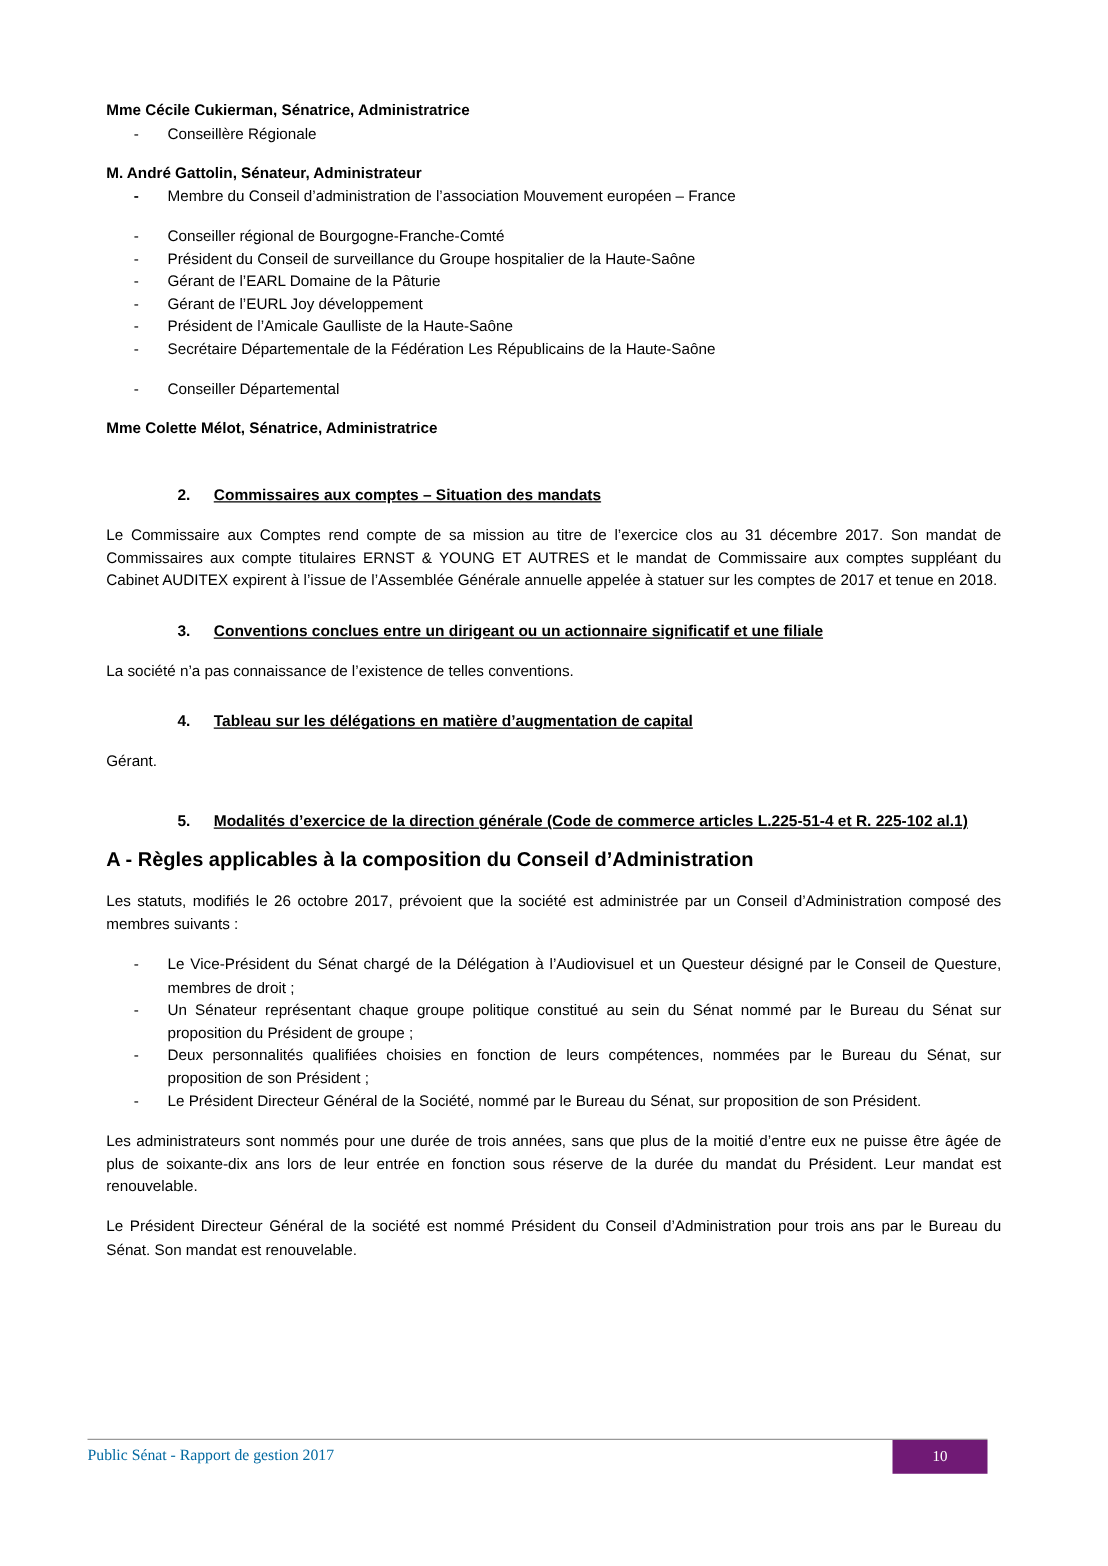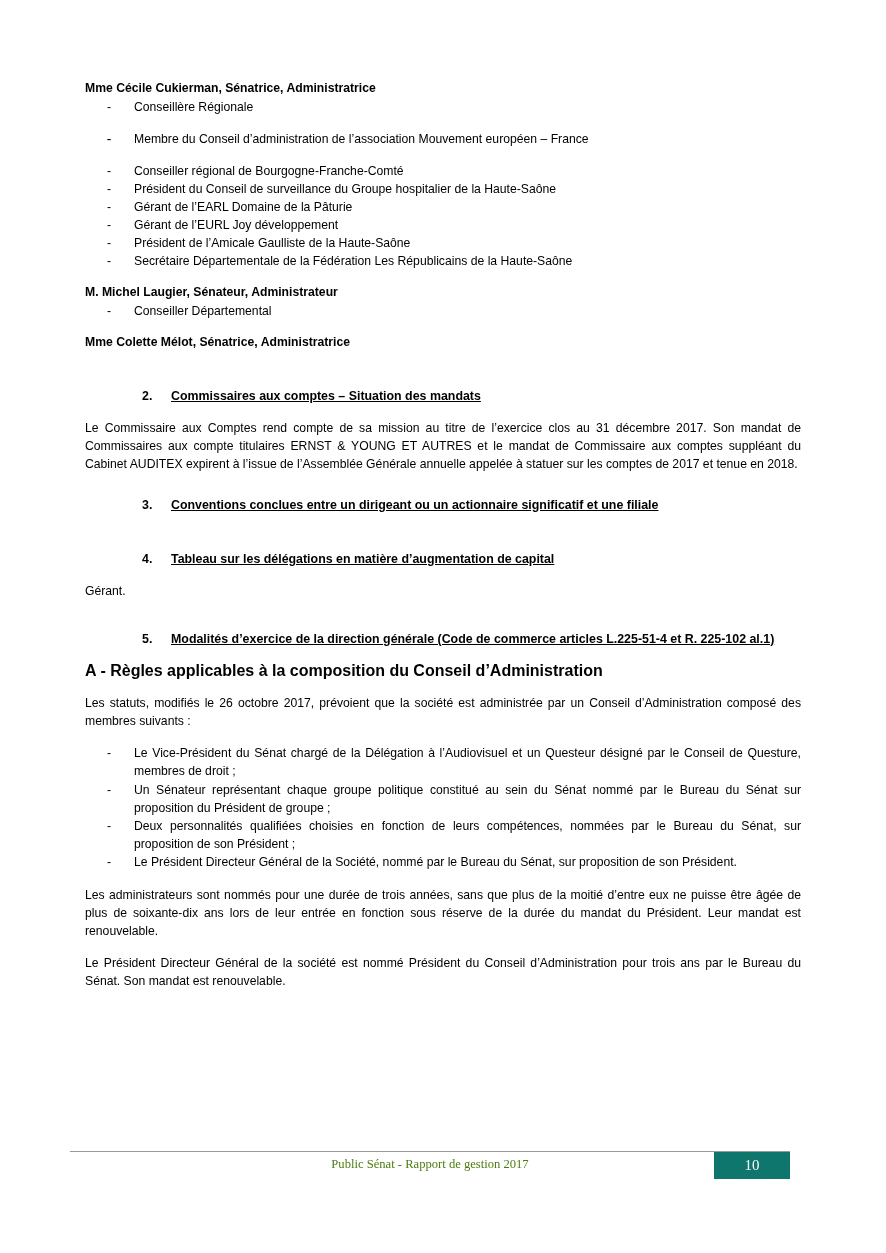--- a/index.html
+++ b/index.html
@@ -115,74 +115,74 @@
     left: 0;
     right: 0;
     top: 0;
     border-top: 1px solid #999999;
   }
   .footer-text {
     position: absolute;
     left: 0;
     right: 0;
     top: 6px;
-    text-align: center;
+    text-align: left;
     font-family: "Liberation Serif", serif;
     font-size: 12.6px;
-    color: #4d7c0f;
+    color: #0369a1;
   }
   .page-number-box {
     position: absolute;
     right: 0;
     top: 1px;
     width: 76px;
     height: 27px;
-    background: #0f766e;
+    background: #701a75;
     color: #ffffff;
     font-family: "Liberation Serif", serif;
-    font-size: 15px;
+    font-size: 12px;
     display: flex;
     align-items: center;
     justify-content: center;
   }
 </style>
 </head>
 <body>
 
 <div class="page">
 
   <div class="content">
 
     <div class="person-block">
       <div class="person-name">Mme Cécile Cukierman, Sénatrice, Administratrice</div>
       <ul class="dash-list">
         <li><span class="dash">-</span><span>Conseillère Régionale</span></li>
       </ul>
     </div>
 
     <div class="person-block">
+      <div class="person-name">M. André Gattolin, Sénateur, Administrateur</div>
       <ul class="dash-list">
         <li><span class="dash">-</span></li>
         <li><span class="dash">-</span><span>Membre du Conseil d’administration de l’association Mouvement européen – France</span></li>
       </ul>
     </div>
 
     <div class="person-block">
       <ul class="dash-list">
         <li><span class="dash">-</span><span>Conseiller régional de Bourgogne-Franche-Comté</span></li>
         <li><span class="dash">-</span><span>Président du Conseil de surveillance du Groupe hospitalier de la Haute-Saône</span></li>
         <li><span class="dash">-</span><span>Gérant de l’EARL Domaine de la Pâturie</span></li>
         <li><span class="dash">-</span><span>Gérant de l’EURL Joy développement</span></li>
         <li><span class="dash">-</span><span>Président de l’Amicale Gaulliste de la Haute-Saône</span></li>
         <li><span class="dash">-</span><span>Secrétaire Départementale de la Fédération Les Républicains de la Haute-Saône</span></li>
       </ul>
     </div>
 
     <div class="person-block">
-      <div class="person-name">M. Michel Laugier, Sénateur, Administrateur</div>
       <ul class="dash-list">
         <li><span class="dash">-</span><span>Conseiller Départemental</span></li>
       </ul>
     </div>
 
     <div class="person-block">
       <div class="person-name">Mme Colette Mélot, Sénatrice, Administratrice</div>
     </div>
 
     <div class="gap-lg"></div>
@@ -194,20 +194,21 @@
     <div class="gap-md"></div>
     <p class="body-text">Le Commissaire aux Comptes rend compte de sa mission au titre de l’exercice clos au 31 décembre 2017. Son mandat de Commissaires aux compte titulaires ERNST &amp; YOUNG ET AUTRES et le mandat de Commissaire aux comptes suppléant du Cabinet AUDITEX expirent à l’issue de l’Assemblée Générale annuelle appelée à statuer sur les comptes de 2017 et tenue en 2018.</p>
 
     <div class="gap-lg"></div>
 
     <div class="numbered-heading">
       <span class="num">3.</span>
       <span class="htext">Conventions conclues entre un dirigeant ou un actionnaire significatif et une filiale</span>
     </div>
     <div class="gap-md"></div>
+    <p class="body-text">La société n’a pas connaissance de l’existence de telles conventions.</p>
 
     <div class="gap-lg"></div>
 
     <div class="numbered-heading">
       <span class="num">4.</span>
       <span class="htext">Tableau sur les délégations en matière d’augmentation de capital</span>
     </div>
     <div class="gap-md"></div>
     <p class="body-text">Gérant.</p>
 

